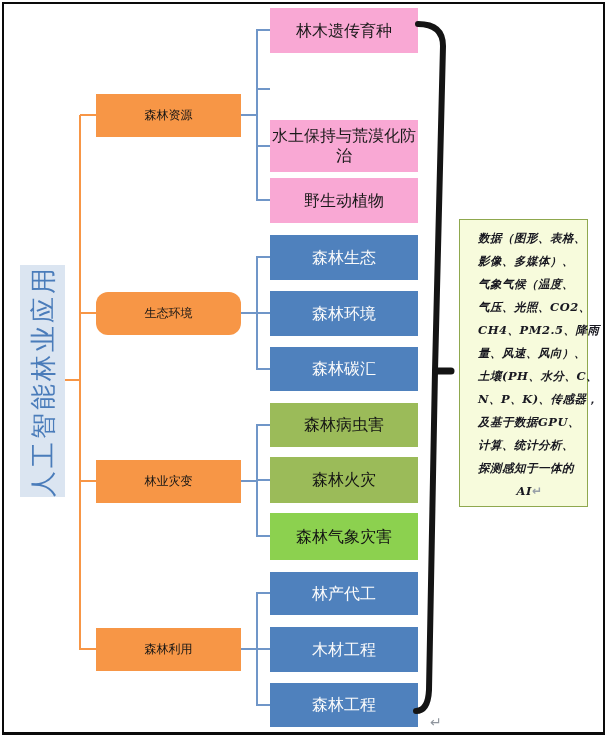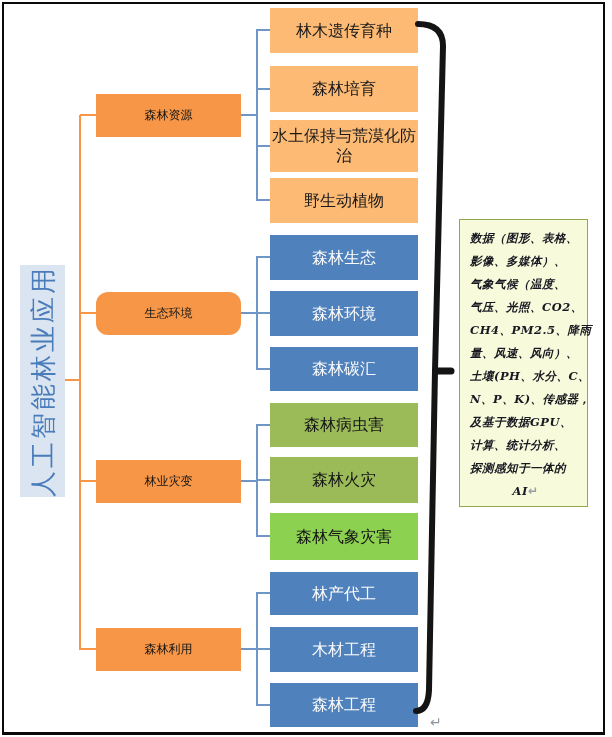--- a/index.html
+++ b/index.html
@@ -3,36 +3,36 @@
 <meta charset="utf-8">
 <style>
   html,body{margin:0;padding:0;background:#fff;font-family:"DejaVu Sans","Liberation Sans",sans-serif;}
   #canvas{position:relative;width:612px;height:737px;background:#fff;overflow:hidden;}
   .page-border{position:absolute;left:2px;top:2px;width:599px;height:728px;
     border:2px solid #0a0a0a;border-bottom-width:3px;pointer-events:none;}
   .box{position:absolute;display:flex;align-items:center;justify-content:center;
     text-align:center;box-sizing:border-box;}
   .branch{left:96px;width:145px;height:43px;background:#F79646;color:#151515;font-size:12px;}
   .leaf{left:270px;width:148px;font-size:16px;line-height:1.25;padding:0 2px;}
-  .leaf.light{background:#fdba74;color:#1a1a1a;}
+  .leaf.light{background:#f9a8d4;color:#1a1a1a;}
   .leaf.blue{background:#4F81BD;color:#fbfbfb;}
   .leaf.green{background:#9BBB59;color:#141414;}
   .leaf.green-bright{background:#8CD14F;color:#141414;text-align:center;}
   .title-box{position:absolute;left:20px;top:265px;width:45px;height:232px;background:#DBE5F1;}
   .title-text{position:absolute;left:50%;top:50%;
     transform:translate(-50%,-50%) rotate(-90deg);white-space:nowrap;
     color:#4A7CBA;font-size:26px;letter-spacing:3px;font-weight:500;}
   .h-line,.v-line{position:absolute;}
   .h-line{height:2px;}
   .v-line{width:2px;}
   .orange-line{background:#F79646;}
   .blue-line{background:#7096C8;}
   .note{position:absolute;left:459px;top:219px;width:129px;height:288px;
     background:#F7FBDC;border:1px solid #8FA84E;box-sizing:border-box;
-    padding:7px 6px 0 10px;color:#181820;
+    padding:7px 6px 0 18px;color:#181820;
     font-family:"DejaVu Serif","Liberation Serif",serif;
     font-weight:bold;font-style:italic;font-size:11.5px;line-height:23px;
     letter-spacing:0.5px;}
   .note .line{white-space:nowrap;}
   .note .line-last{text-align:center;white-space:nowrap;}
   .return-mark{color:#98a0a8;font-style:normal;
     font-family:"DejaVu Sans",sans-serif;font-size:12px;}
   .doc-return{position:absolute;left:430px;top:714px;color:#90969e;font-size:14px;}
   svg.brace{position:absolute;left:0;top:0;pointer-events:none;}
 </style>
@@ -78,21 +78,20 @@
   <div class="h-line blue-line" style="left:256px;top:479px;width:14px;"></div>
   <div class="h-line blue-line" style="left:256px;top:535px;width:14px;"></div>
 
   <div class="h-line blue-line" style="left:241px;top:648px;width:16px;"></div>
   <div class="v-line blue-line" style="left:256px;top:593px;height:112px;"></div>
   <div class="h-line blue-line" style="left:256px;top:592px;width:14px;"></div>
   <div class="h-line blue-line" style="left:256px;top:648px;width:14px;"></div>
   <div class="h-line blue-line" style="left:256px;top:704px;width:14px;"></div>
 
   <div class="box leaf light" style="top:8px;height:45px;">林木遗传育种</div>
-  <div class="box leaf light" style="top:66px;height:46px;">森林培育</div>
   <div class="box leaf light" style="top:120px;height:52px;">水土保持与荒漠化防治</div>
   <div class="box leaf light" style="top:178px;height:45px;">野生动植物</div>
 
   <div class="box leaf blue" style="top:235px;height:45px;">森林生态</div>
   <div class="box leaf blue" style="top:291px;height:45px;">森林环境</div>
   <div class="box leaf blue" style="top:347px;height:44px;">森林碳汇</div>
 
   <div class="box leaf green" style="top:403px;height:44px;">森林病虫害</div>
   <div class="box leaf green" style="top:457px;height:46px;">森林火灾</div>
   <div class="box leaf green-bright" style="top:513px;height:47px;">森林气象灾害</div>

